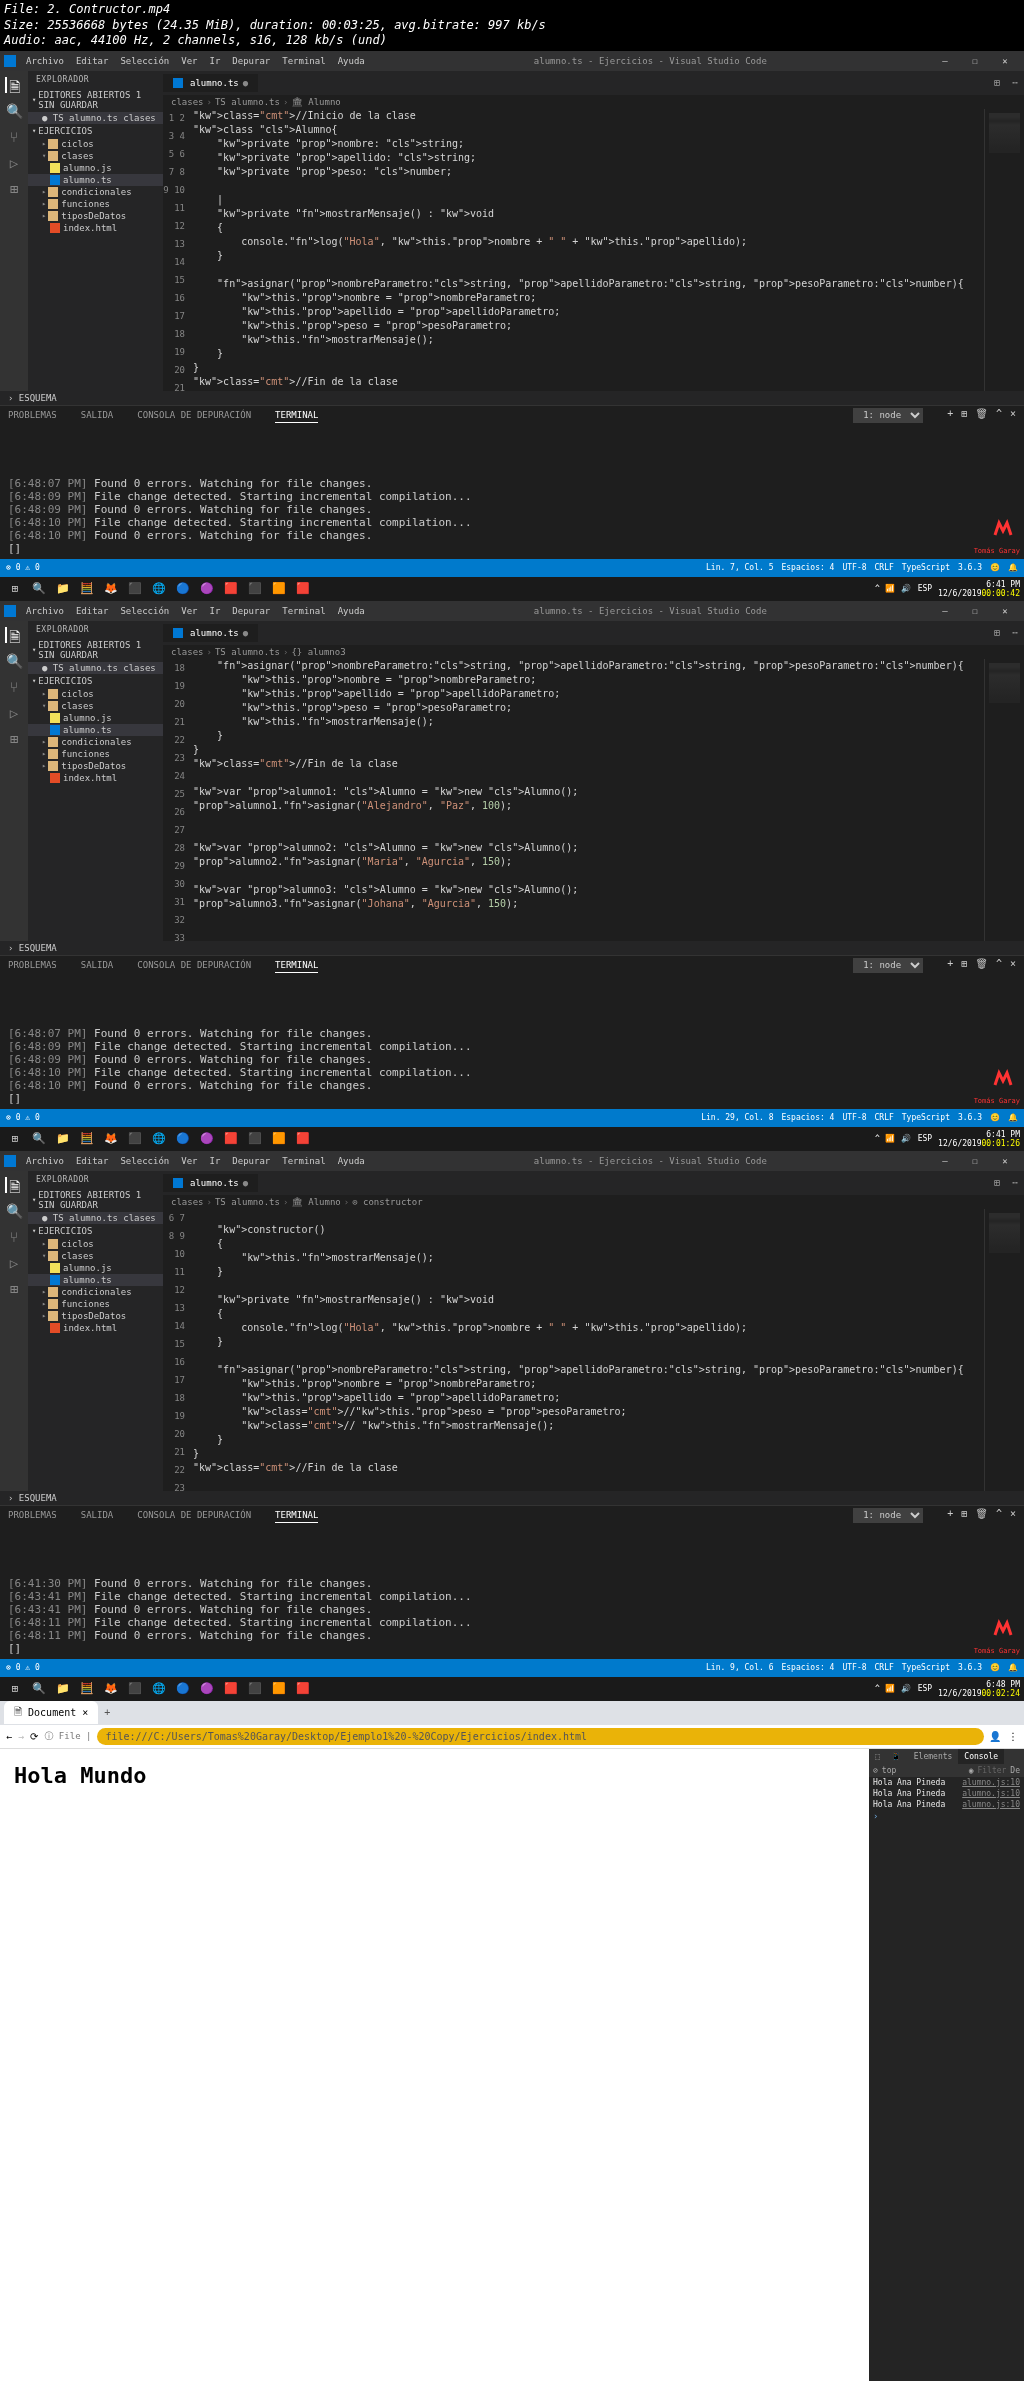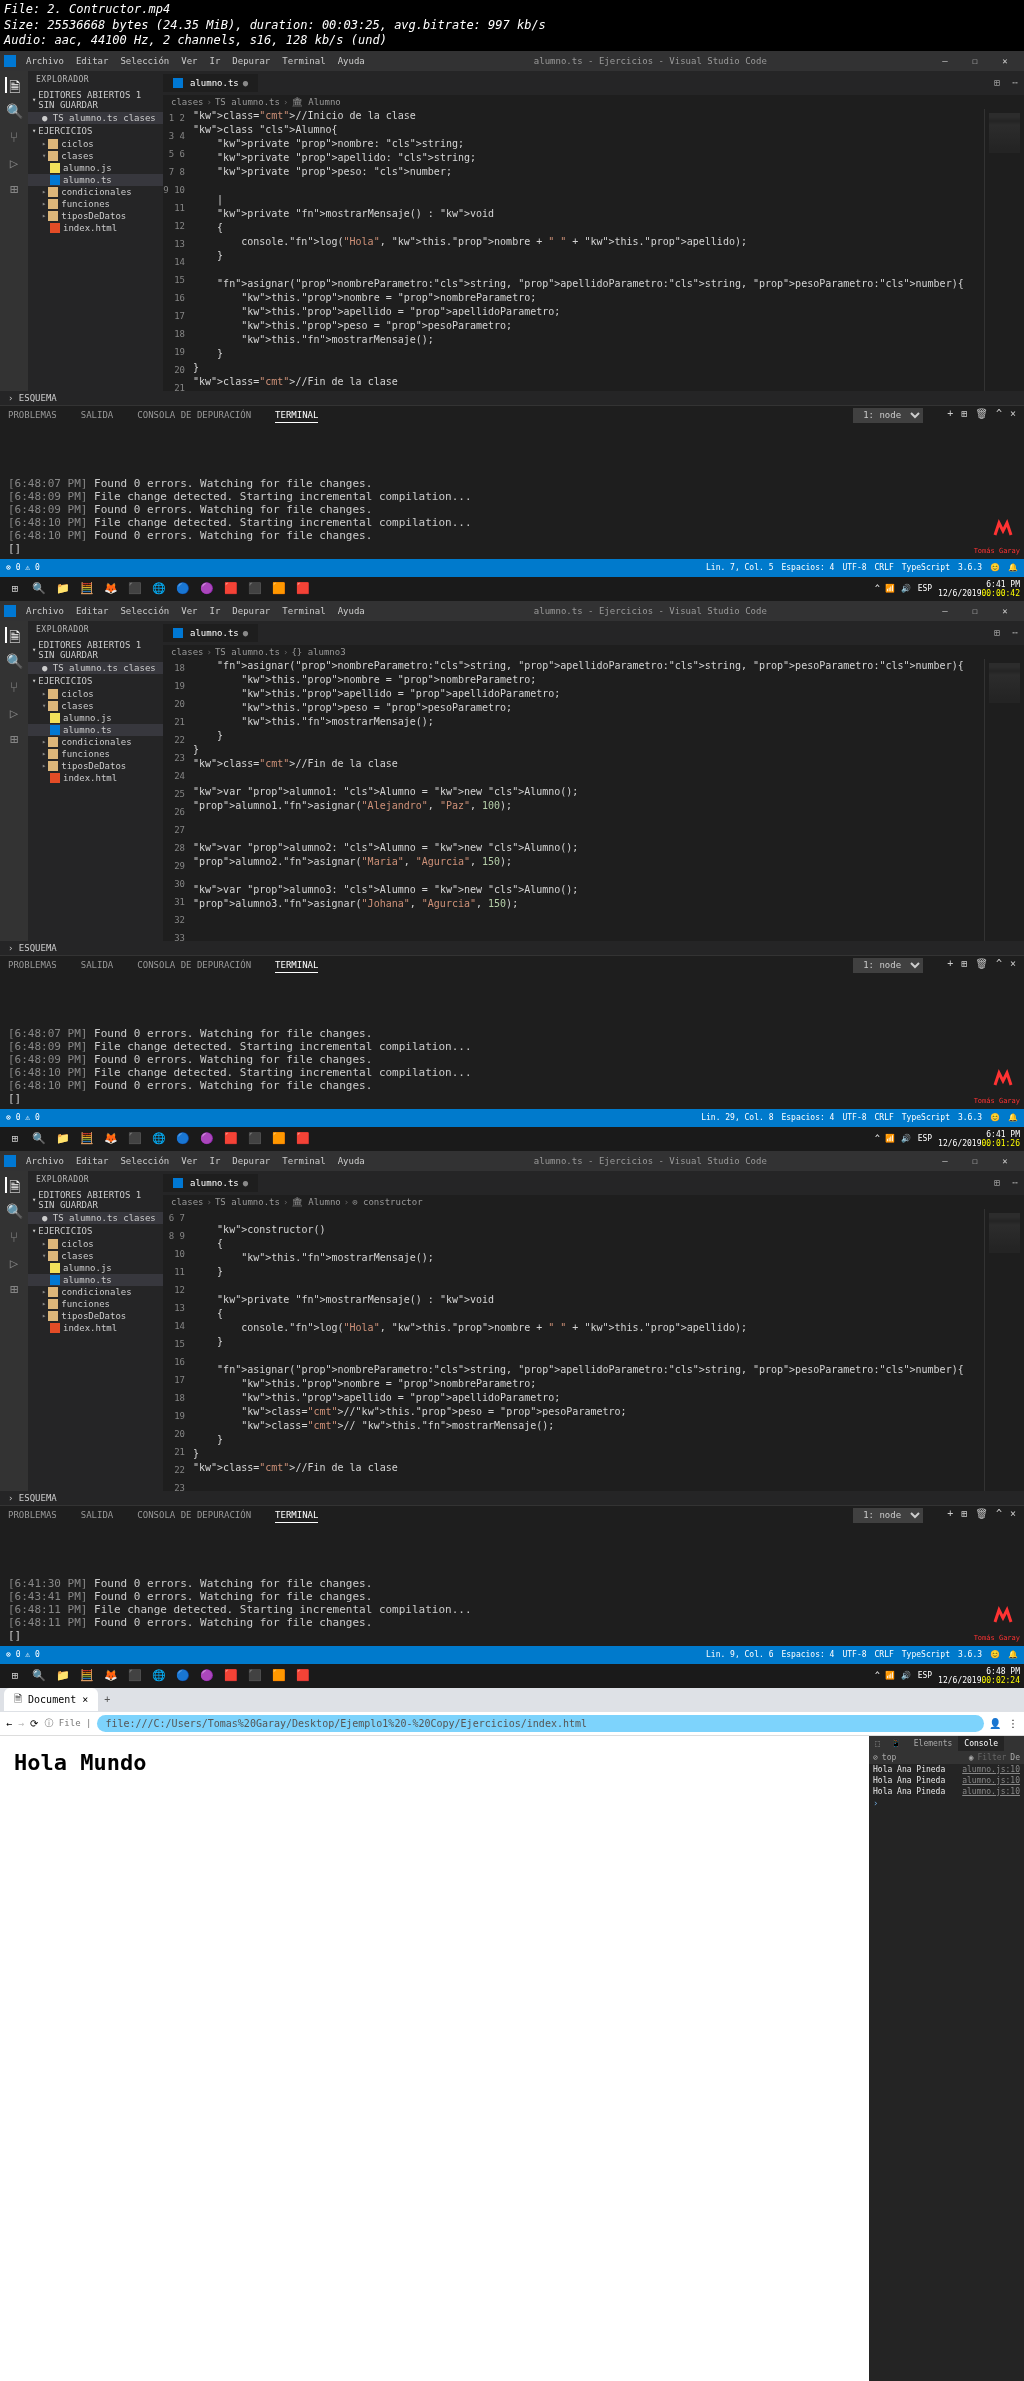--- a/index.html
+++ b/index.html
@@ -58,21 +58,21 @@
 .esquema::before { content:'› '; }
 .watermark { position:absolute; right:6px; width:30px; height:24px; }
 .watermark svg { width:100%; height:100%; }
 .taskbar { height:24px; background:#1a1a1a; display:flex; align-items:center; padding:0 4px; gap:2px; }
 .taskbar-icon { width:22px; height:18px; display:flex; align-items:center; justify-content:center; font-size:11px; }
 .taskbar-right { margin-left:auto; display:flex; align-items:center; gap:6px; color:#fff; font-size:8px; }
 .browser-window { background:#fff; color:#000; }
 .browser-tabs { background:#dee1e6; height:24px; display:flex; align-items:center; padding:0 4px; }
 .browser-tab { background:#fff; border-radius:6px 6px 0 0; padding:3px 10px; font-size:10px; display:flex; align-items:center; gap:6px; }
 .browser-addr { background:#fff; height:24px; display:flex; align-items:center; padding:0 6px; gap:6px; border-bottom:1px solid #ddd; }
-.addr-input { flex:1; background:#7dd3fc; border-radius:10px; padding:3px 8px; font-size:10px; color:#555; }
+.addr-input { flex:1; background:#eab308; border-radius:10px; padding:3px 8px; font-size:10px; color:#555; }
 .browser-body { display:flex; height:720px; }
 .page-content { flex:1; padding:14px; font-family:'Times New Roman',serif; }
 .page-content h1 { font-size:22px; font-weight:bold; color:#000; }
 .devtools { width:155px; background:#242424; color:#ccc; font-size:9px; display:flex; flex-direction:column; }
 .devtools-tabs { display:flex; background:#333; font-size:8px; }
 .devtools-tabs .dt { padding:3px 6px; color:#aaa; }
 .devtools-tabs .dt.active { background:#242424; color:#fff; }
 .console-filter { background:#333; display:flex; padding:2px 4px; gap:4px; font-size:8px; color:#aaa; }
 .console-line { display:flex; padding:1px 4px; font-family:Consolas,monospace; font-size:8px; }
 .console-line .msg { flex:1; color:#e8e8e8; }
@@ -554,20 +554,21 @@
      <div class="terminal-icons">
        <span>+</span>
        <span>⊞</span>
        <span>🗑</span>
        <span>^</span>
        <span>×</span>
      </div>
    </div>
    <div class="terminal-body">
           <div><span class="ts">[6:41:30 PM]</span> Found 0 errors. Watching for file changes.</div>
+          <div><span class="ts">[6:43:41 PM]</span> File change detected. Starting incremental compilation...</div>
           <div><span class="ts">[6:43:41 PM]</span> Found 0 errors. Watching for file changes.</div>
           <div><span class="ts">[6:48:11 PM]</span> File change detected. Starting incremental compilation...</div>
           <div><span class="ts">[6:48:11 PM]</span> Found 0 errors. Watching for file changes.</div>
           <div>[]</div>
         </div>
    <div class="watermark" style="bottom:18px">
      <svg viewBox="0 0 24 24">
             <path d="M4 18 L8 6 L12 14 L16 6 L20 18" stroke="#ff3333" stroke-width="3" fill="none"></path>
           </svg>
    </div>

